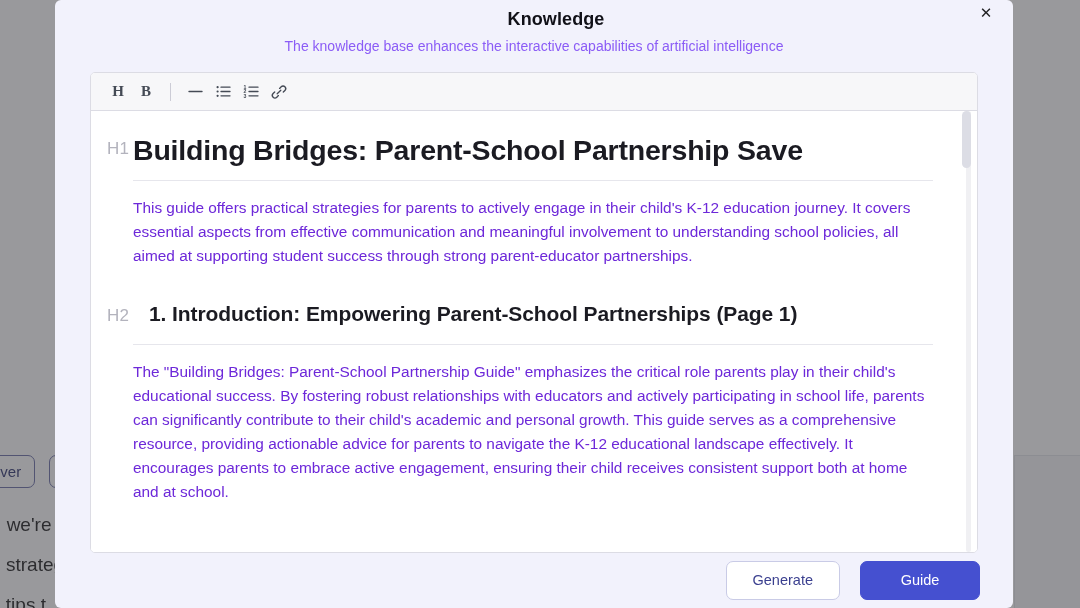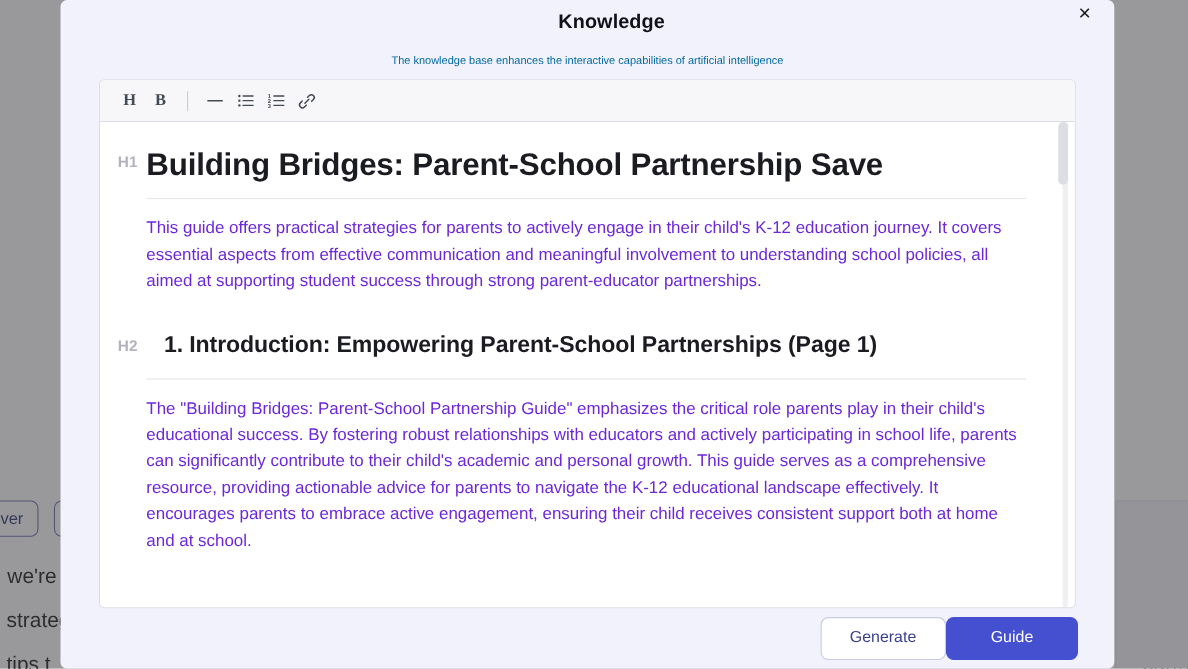--- a/index.html
+++ b/index.html
@@ -106,23 +106,23 @@
     font-size: 18px;
     font-weight: bold;
     color: #111118;
     margin: 0;
     padding-top: 9px;
     letter-spacing: .1px;
     padding-left: 44px;
   }
   .modal-subtitle {
     text-align: center;
-    font-size: 10px;
-    color: #0369a1;
-    margin: 12px;
+    font-size: 14px;
+    color: #8b5cf6;
+    margin: 0;
     padding-top: 8px;
   }
 
   
   .editor-shell {
     position: absolute;
     left: 35px; top: 72px;
     width: 888px; height: 481px;
     background: #ffffff;
     border: 1px solid #dcdce4;
@@ -170,24 +170,24 @@
     position: absolute;
     left: 0; top: 0;
     width: 100%;
     padding: 22px 44px 0 42px;
   }
   .blk { position: relative; }
   .blk-tag {
     position: absolute;
     left: -26px;
     top: 6px;
-    font-size: 14px;
+    font-size: 17px;
     color: #b3b3bd;
     font-family: "Liberation Sans", sans-serif;
-    font-weight: bold;
+    font-weight: normal;
     letter-spacing: .2px;
   }
   .h1 {
     font-size: 28.5px;
     font-weight: bold;
     color: #1b1b22;
     margin: 0;
     line-height: 1.24;
     letter-spacing: -.2px;
   }
@@ -234,21 +234,21 @@
   
   .modal-footer {
     position: absolute;
     left: 0; bottom: 0;
     width: 100%;
     height: 56px;
     display: flex;
     align-items: center;
     justify-content: flex-end;
     padding-right: 33px;
-    gap: 0;
+    gap: 20px;
   }
   .btn {
     font-family: "Liberation Sans", sans-serif;
     font-size: 14.5px;
     border-radius: 7px;
     cursor: pointer;
     height: 39px;
     padding: 0 26px;
     display: flex;
     align-items: center;

